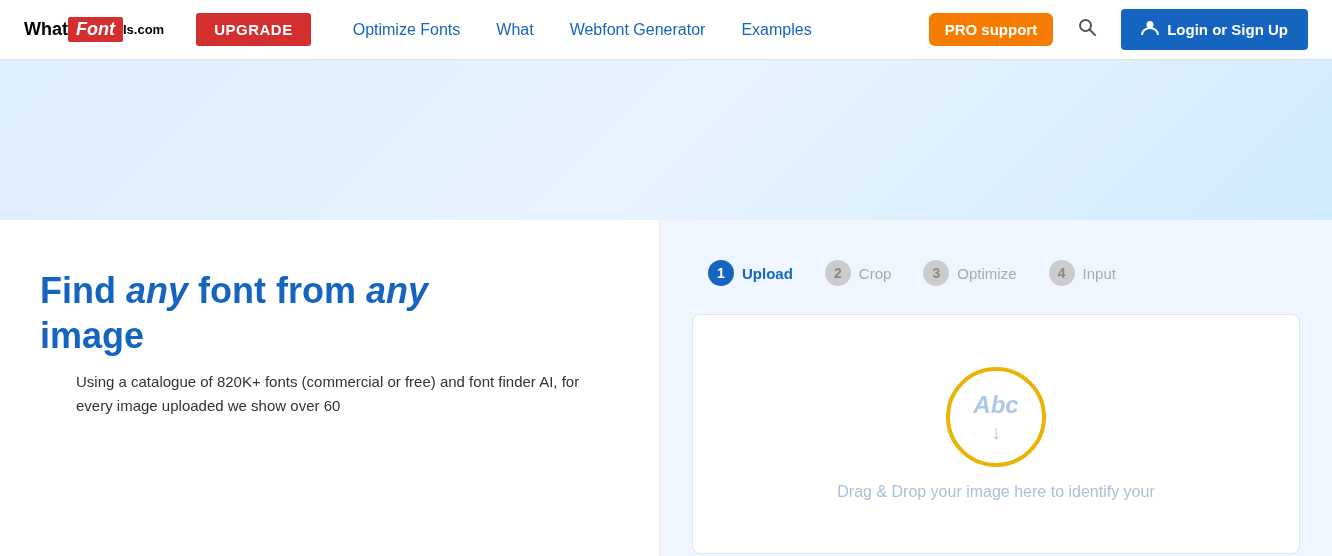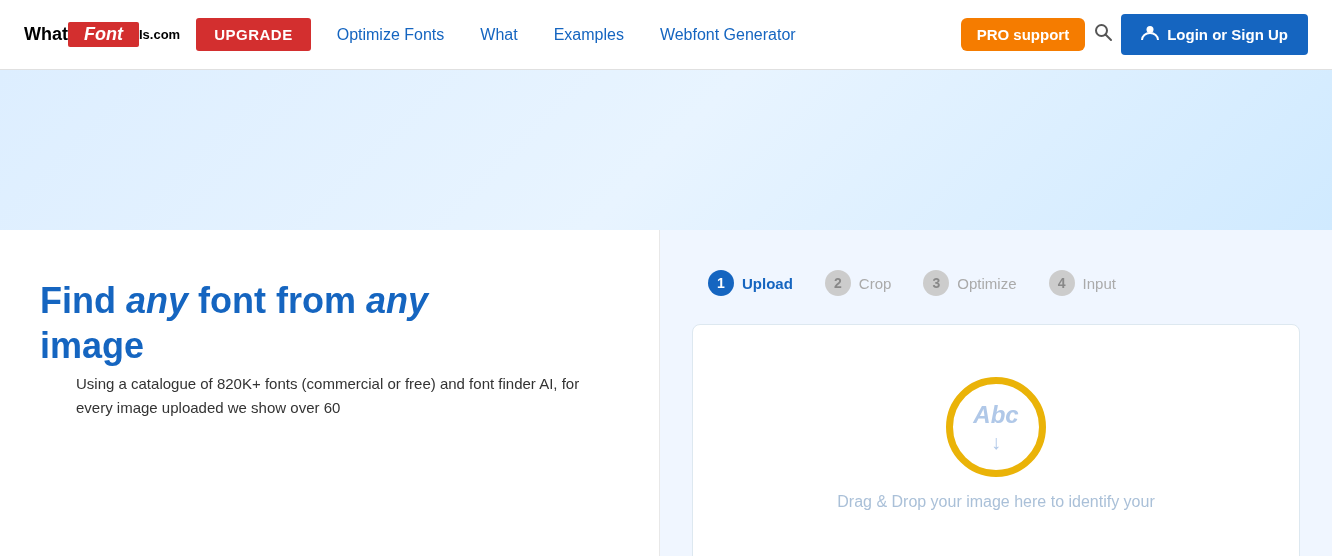--- a/index.html
+++ b/index.html
@@ -3,39 +3,40 @@
   <meta charset="utf-8">
   <style>
     * { margin: 0; padding: 0; box-sizing: border-box; }
     body { font-family: Arial, sans-serif; background: #fff; width: 1332px; overflow-x: hidden; }
 
     
     .header {
       display: flex;
       align-items: center;
       padding: 0 24px;
-      height: 70px;
+      height: 60px;
       background: #fff;
       border-bottom: 1px solid #e0e0e0;
+      gap: 16px;
     }
     .logo {
       display: flex;
       align-items: center;
       font-size: 18px;
       font-weight: bold;
       text-decoration: none;
       color: #000;
       margin-right: 16px;
       white-space: nowrap;
     }
     .logo-what { font-weight: 700; color: #000; }
     .logo-font {
       background: #d32f2f;
       color: #fff;
-      padding: 2px 16px;
+      padding: 2px 8px;
       border-radius: 2px;
       font-style: italic;
     }
     .logo-is { color: #000; font-size: 14px; }
 
     .upgrade-btn {
       background: #d32f2f;
       color: #fff;
       font-weight: 700;
       font-size: 15px;
@@ -119,21 +120,21 @@
       width: 660px;
       padding: 48px 40px 40px 40px;
       border-right: 1px solid #e8e8e8;
     }
 
     .headline {
       font-size: 36px;
       font-weight: 700;
       color: #1565c0;
       line-height: 1.25;
-      margin-bottom: 4px;
+      margin-bottom: 12px;
     }
     .headline em {
       font-style: italic;
       color: #1565c0;
     }
 
     .subheadline {
       font-size: 18px;
       color: #1565c0;
       font-weight: 500;
@@ -209,21 +210,21 @@
       flex-direction: column;
       align-items: center;
       justify-content: center;
       gap: 16px;
     }
 
     .abc-circle {
       width: 100px;
       height: 100px;
       border-radius: 50%;
-      border: 7px solid #eab308;
+      border: 4px solid #eab308;
       display: flex;
       align-items: center;
       justify-content: center;
       flex-direction: column;
       background: #fff;
     }
 
     .abc-text {
       font-size: 24px;
       font-weight: 700;
@@ -252,22 +253,22 @@
       <span class="logo-font">Font</span>
       <br>
     <span class="logo-is" style="font-size:13px;">Is.com</span>
   </a>
 
   <button class="upgrade-btn">UPGRADE</button>
 
   <nav class="nav-links">
     <a class="nav-link">Optimize Fonts</a>
     <a class="nav-link">What</a>
+    <a class="nav-link">Webfont Generator</a>
     <a class="nav-link">Examples</a>
-    <a class="nav-link">Webfont Generator</a>
   </nav>
 
   <button class="pro-support-btn">PRO support</button>
 
   <button class="search-icon-btn">
     <svg width="20" height="20" viewBox="0 0 20 20" fill="none" xmlns="http://www.w3.org/2000/svg">
       <circle cx="8.5" cy="8.5" r="5.5" stroke="#555" stroke-width="2"></circle>
       <line x1="12.5" y1="12.5" x2="18" y2="18" stroke="#555" stroke-width="2" stroke-linecap="round"></line>
     </svg>
   </button>

